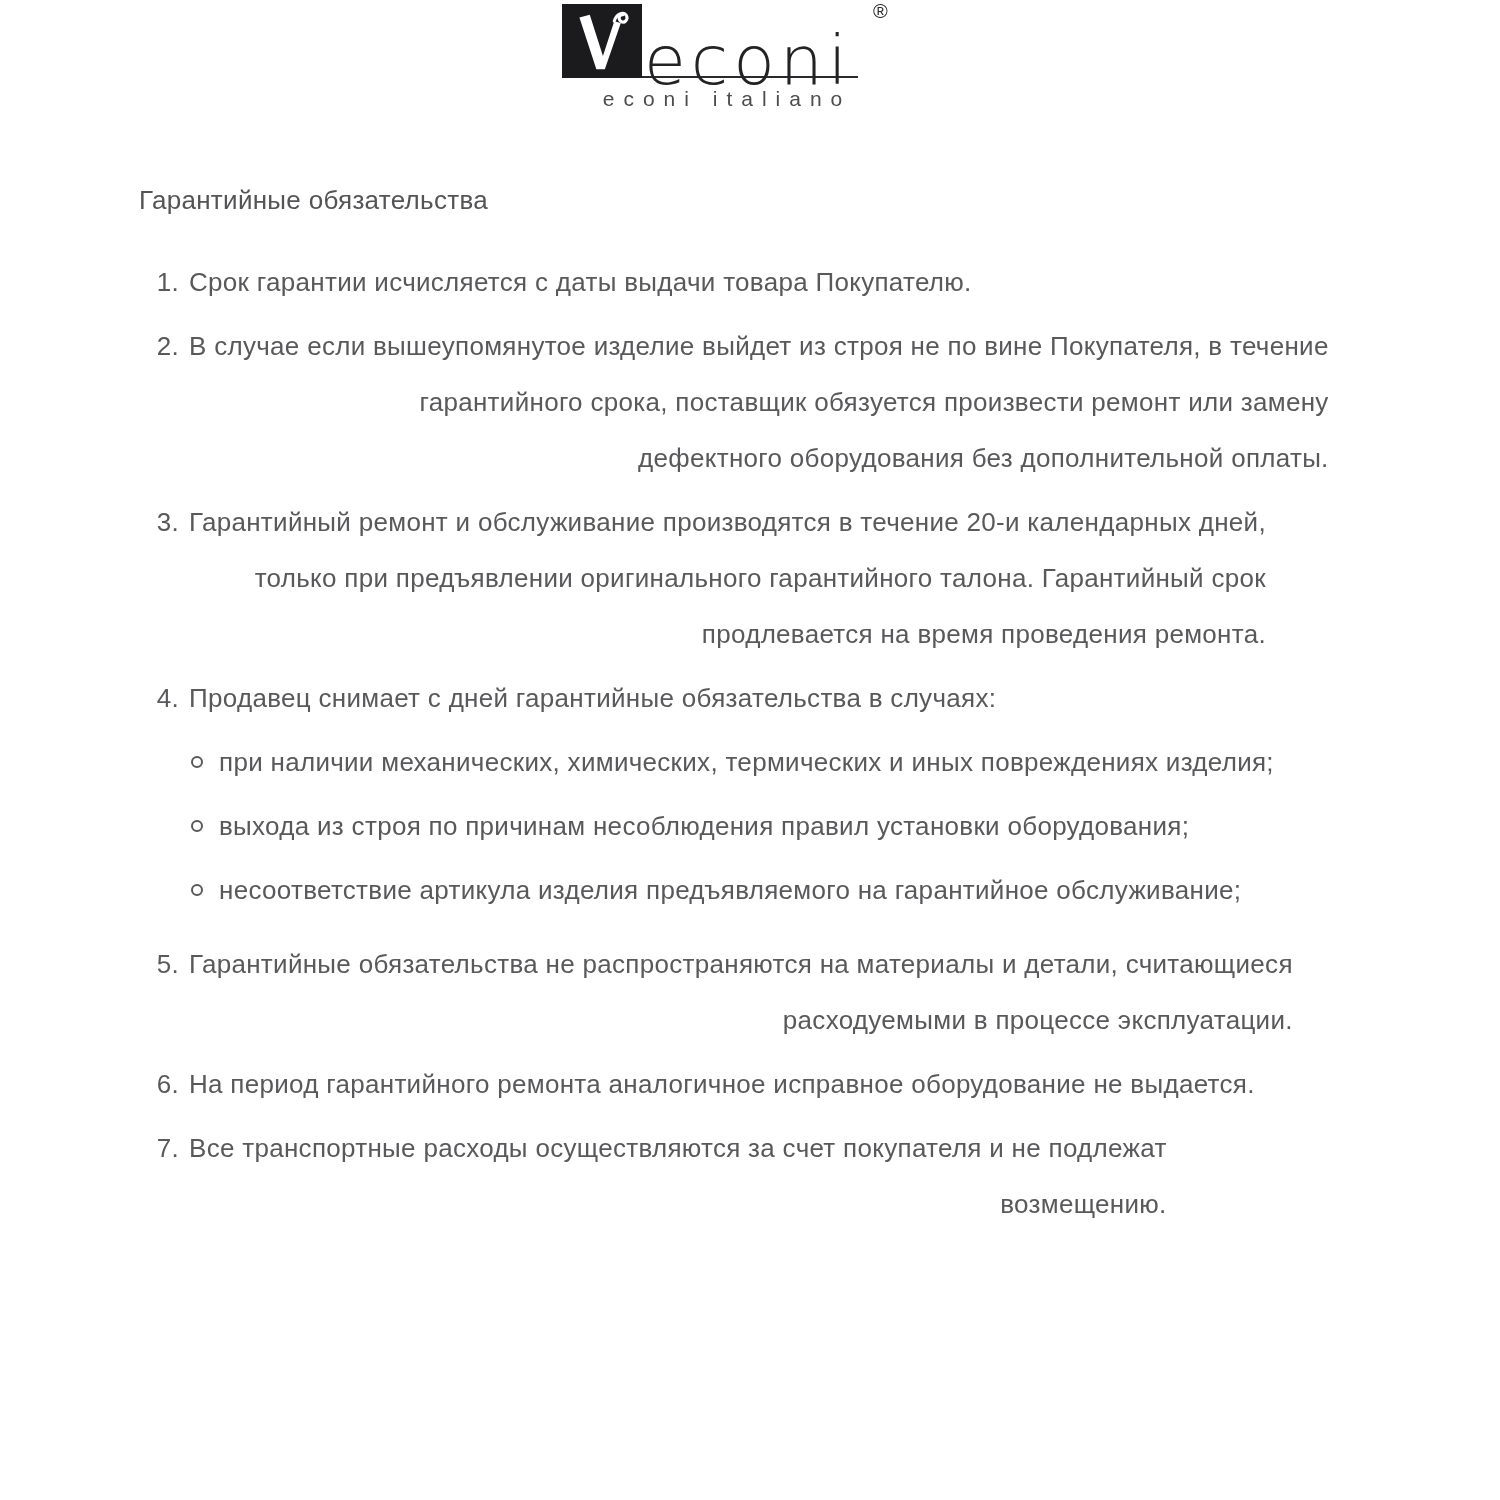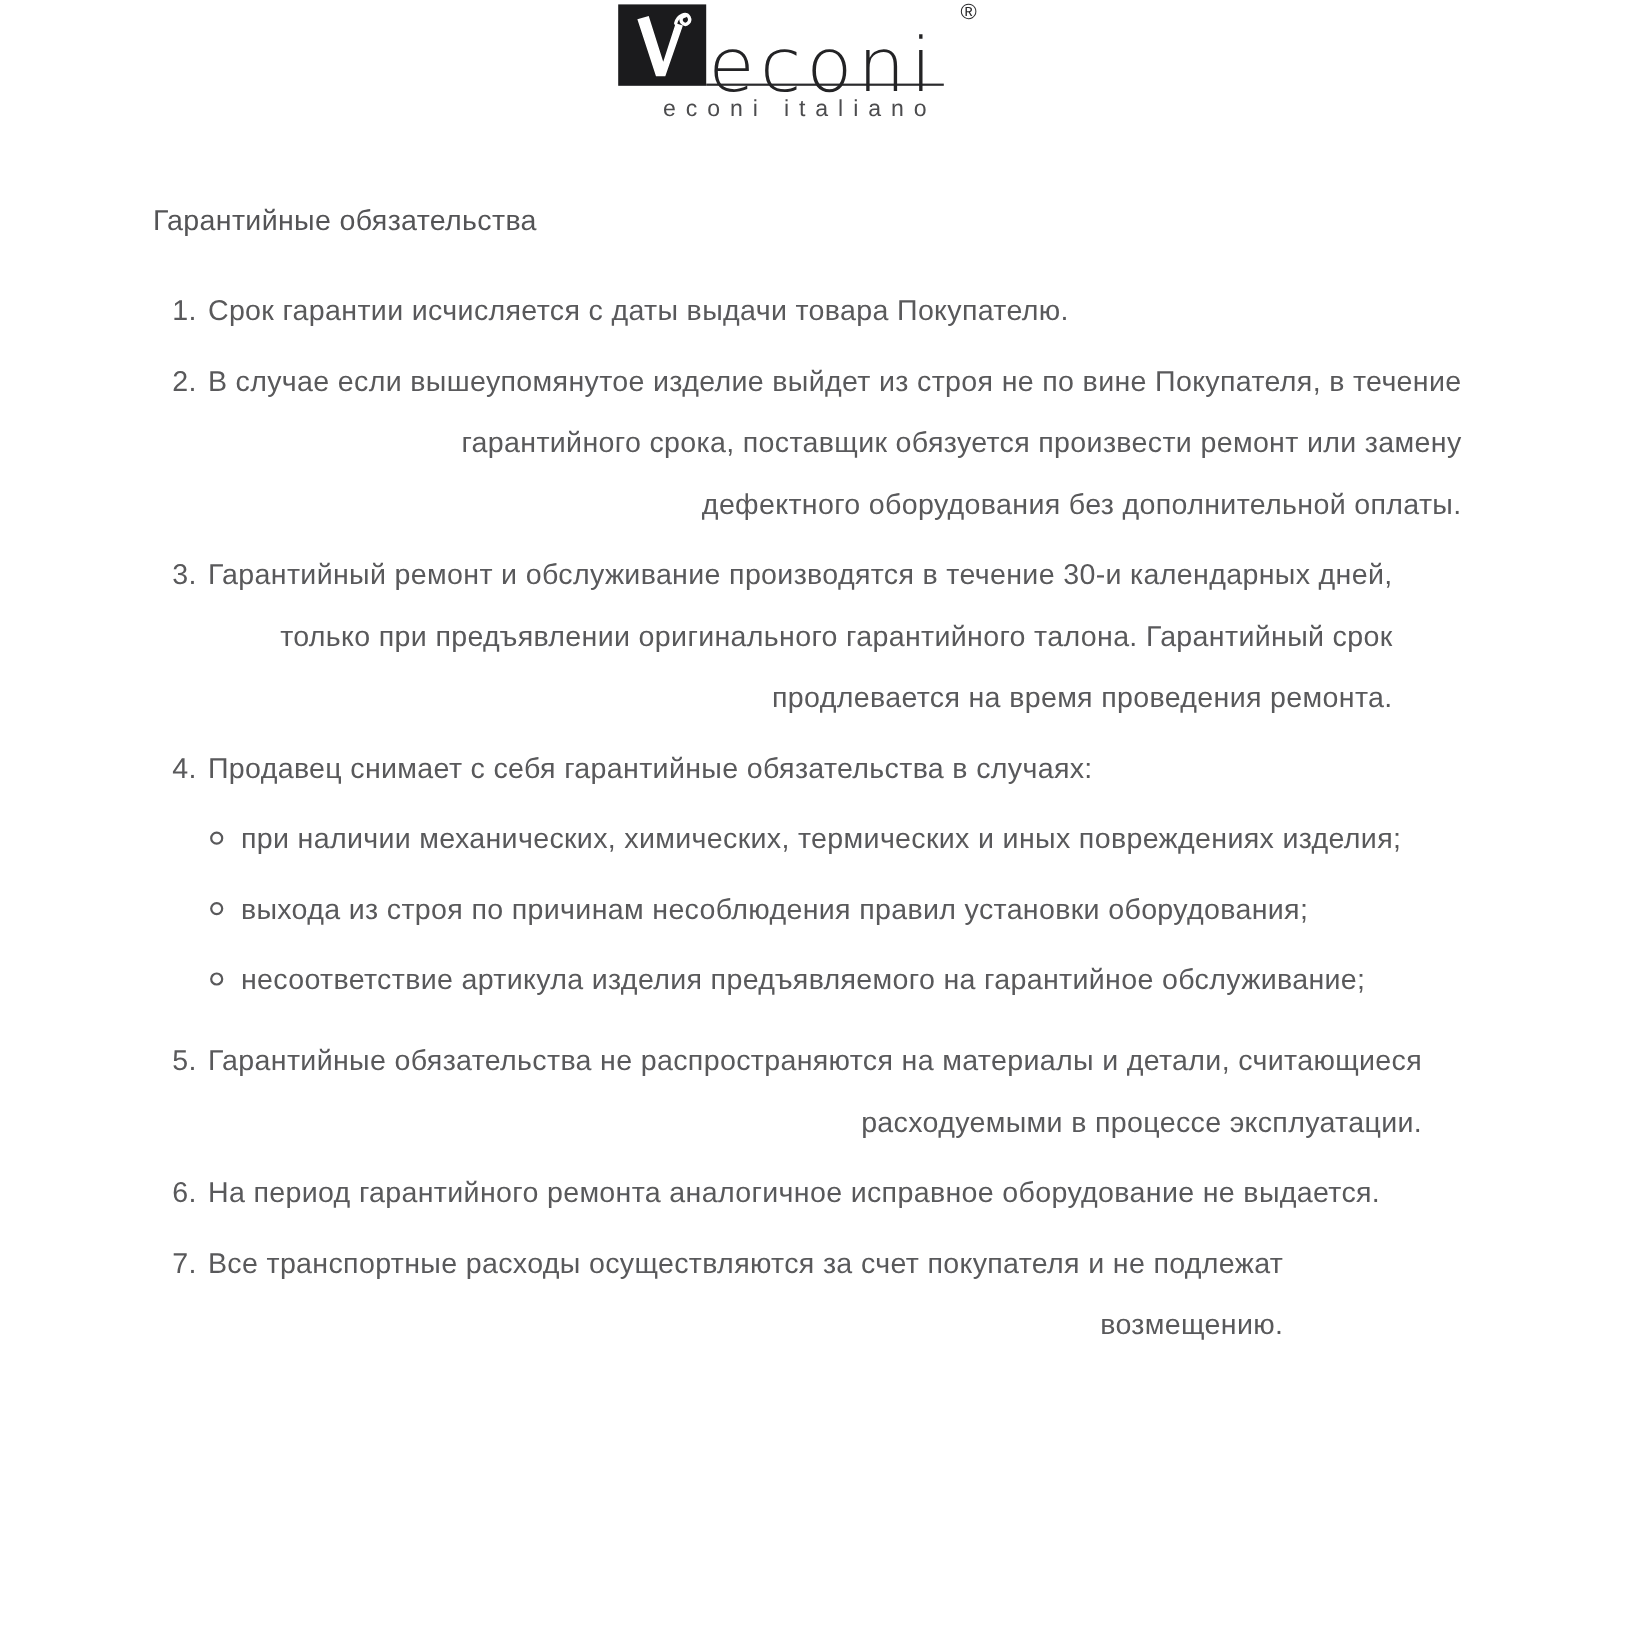--- a/index.html
+++ b/index.html
@@ -120,28 +120,28 @@
 
     <div class="item">
       <span class="item-num">2.</span>
       <span class="item-text">В случае если вышеупомянутое изделие выйдет из строя не по вине Покупателя, в течение
 гарантийного срока, поставщик обязуется произвести ремонт или замену
 дефектного оборудования без дополнительной оплаты.</span>
     </div>
 
     <div class="item">
       <span class="item-num">3.</span>
-      <span class="item-text">Гарантийный ремонт и обслуживание производятся в течение 30-и календарных дней,
+      <span class="item-text">Гарантийный ремонт и обслуживание производятся в течение 20-и календарных дней,
 только при предъявлении оригинального гарантийного талона. Гарантийный срок
 продлевается на время проведения ремонта.</span>
     </div>
 
     <div class="item">
       <span class="item-num">4.</span>
-      <span class="item-text">Продавец снимает с себя гарантийные обязательства в случаях:</span>
+      <span class="item-text">Продавец снимает с дней гарантийные обязательства в случаях:</span>
     </div>
 
     <div class="sub-list">
       <div class="sub-item">
         <span class="sub-marker"></span>
         <span class="item-text">при наличии механических, химических, термических и иных повреждениях изделия;</span>
       </div>
       <div class="sub-item">
         <span class="sub-marker"></span>
         <span class="item-text">выхода из строя по причинам несоблюдения правил установки оборудования;</span>

